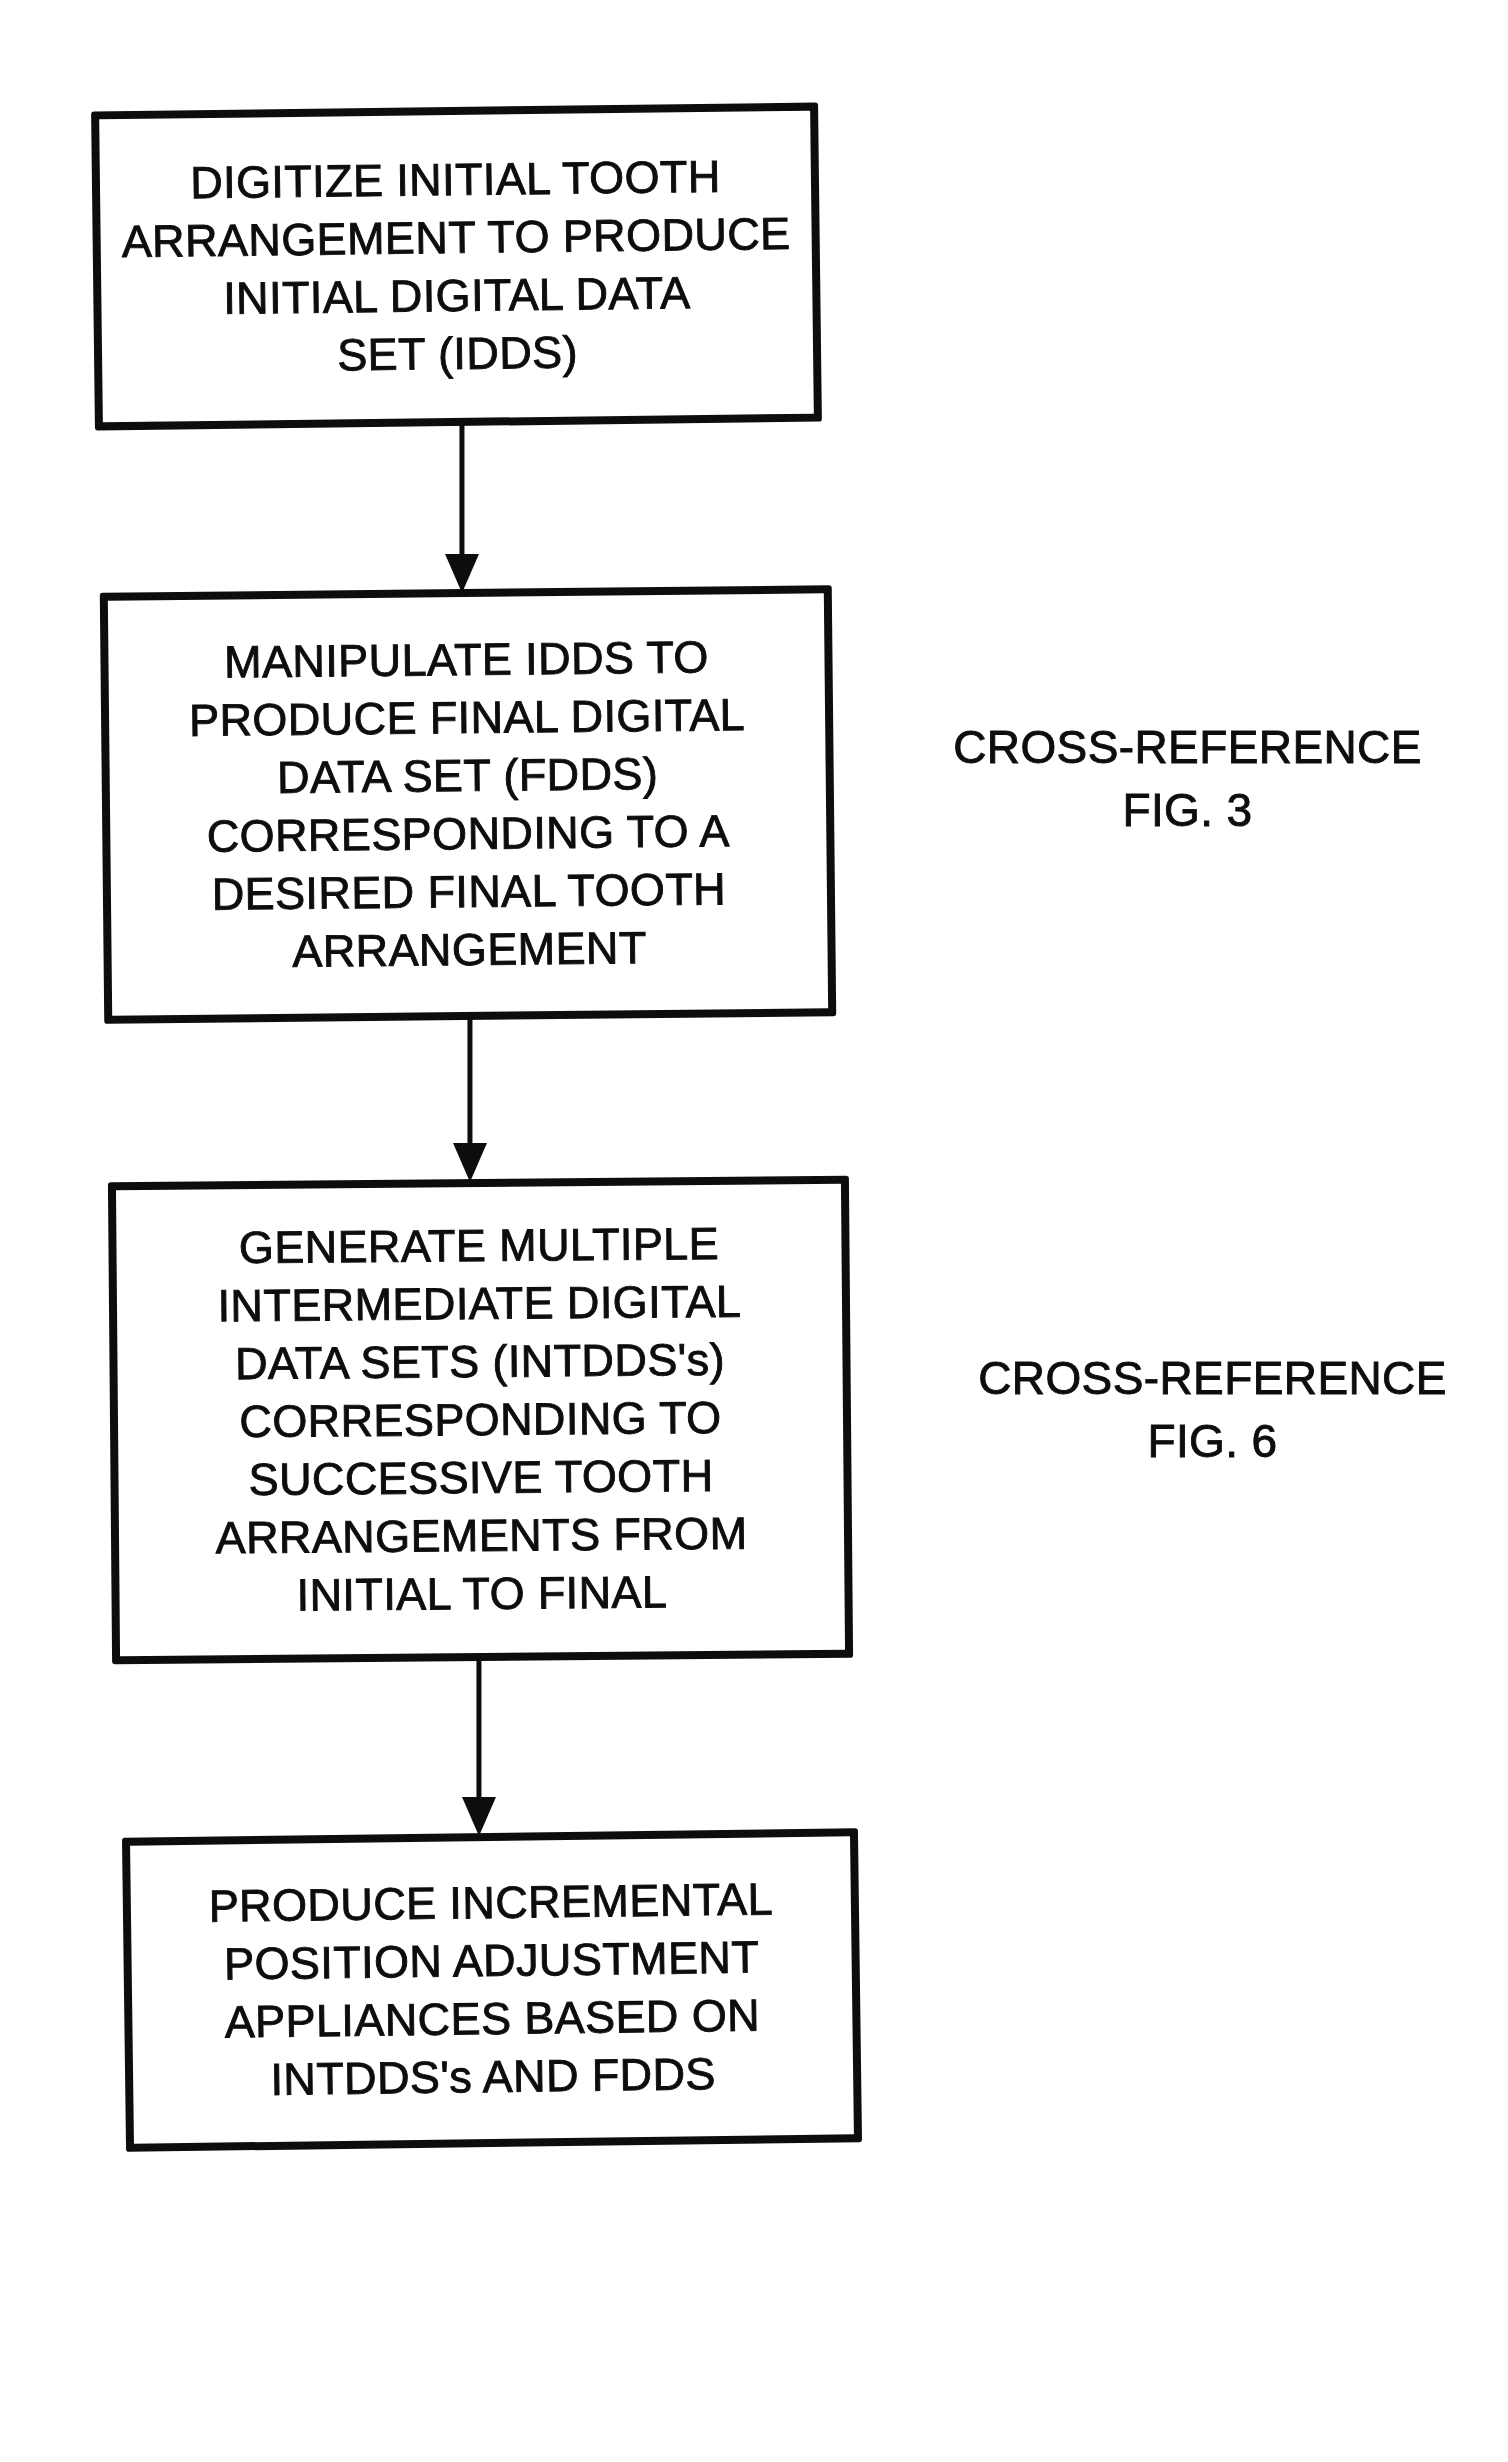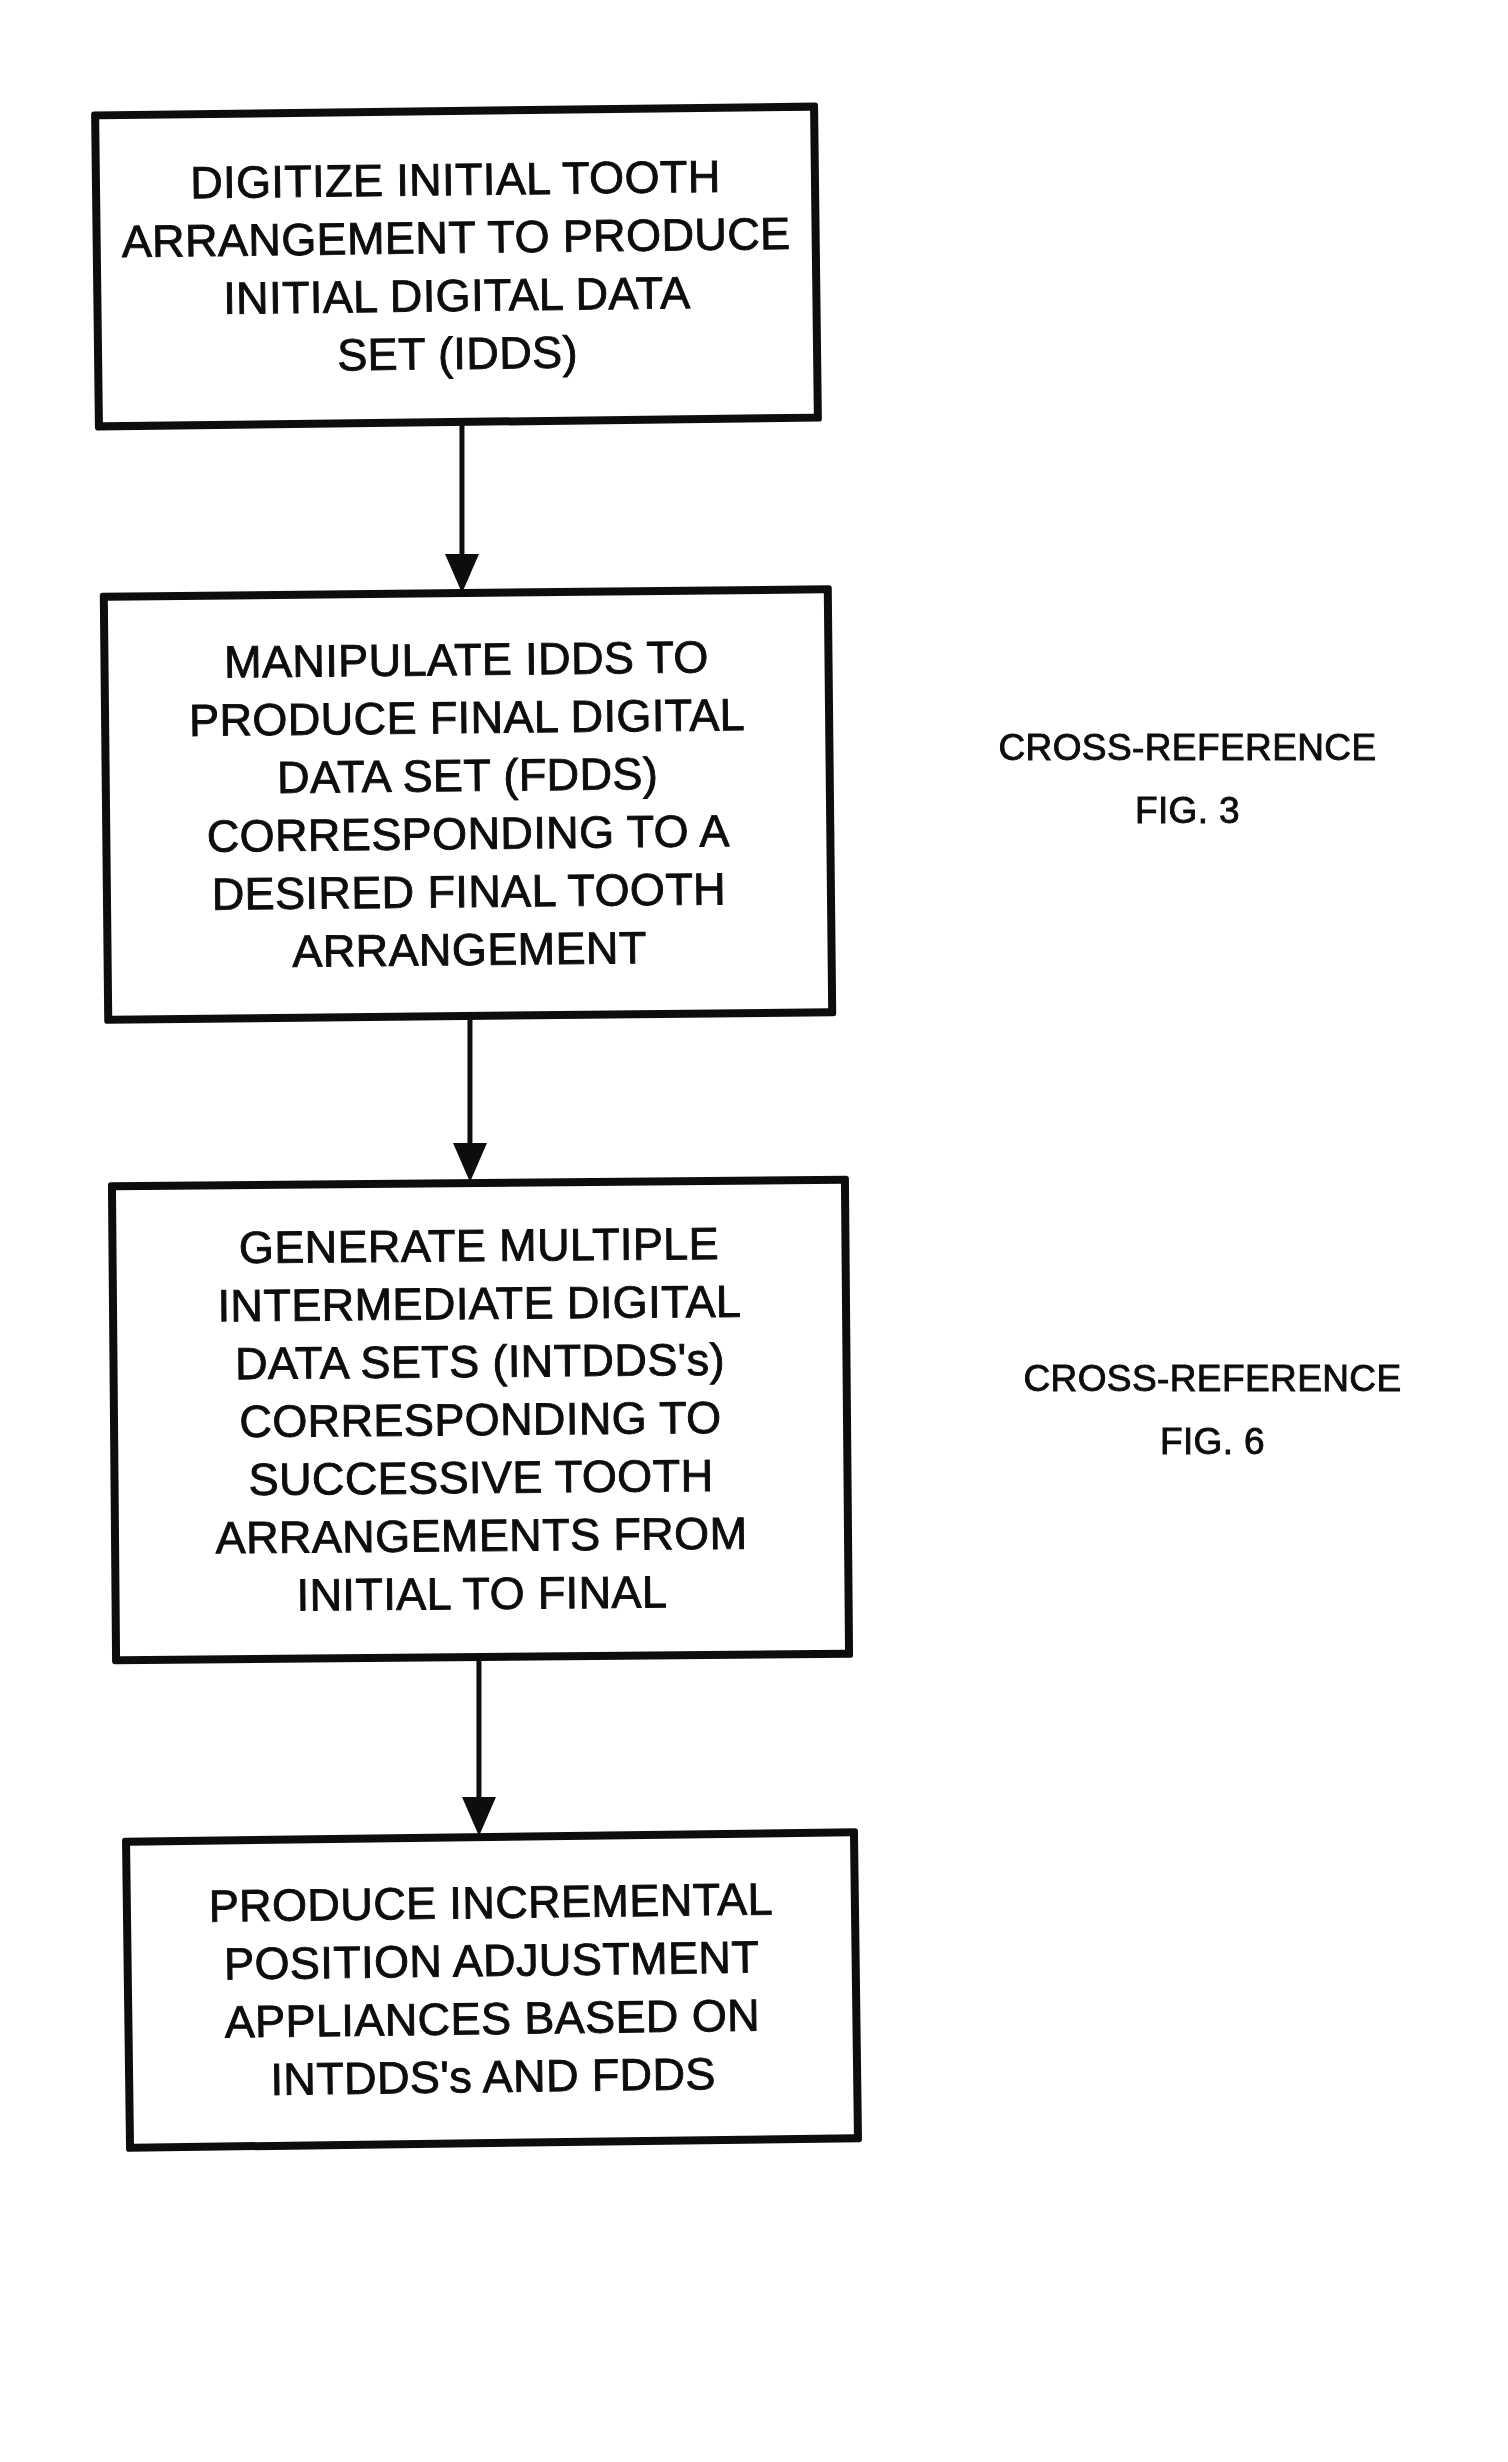--- a/index.html
+++ b/index.html
@@ -69,21 +69,21 @@
     border-top:39px solid var(--ink);
   }
   .arrow1{left:444px;top:421px;height:172px;}
   .arrow2{left:452px;top:1015px;height:167px;}
   .arrow3{left:461px;top:1655px;height:181px;}
 
   .xref{
     position:absolute;
     text-align:center;
     white-space:pre-line;
-    font-size:37px;
+    font-size:46px;
     line-height:63px;
     letter-spacing:0.4px;
     -webkit-text-stroke:0.9px var(--ink);
   }
   .xref1{left:917px;top:716px;width:541px;}
   .xref2{left:942px;top:1347px;width:541px;}
 
   .fig-caption{
     position:absolute;
     left:467px;

